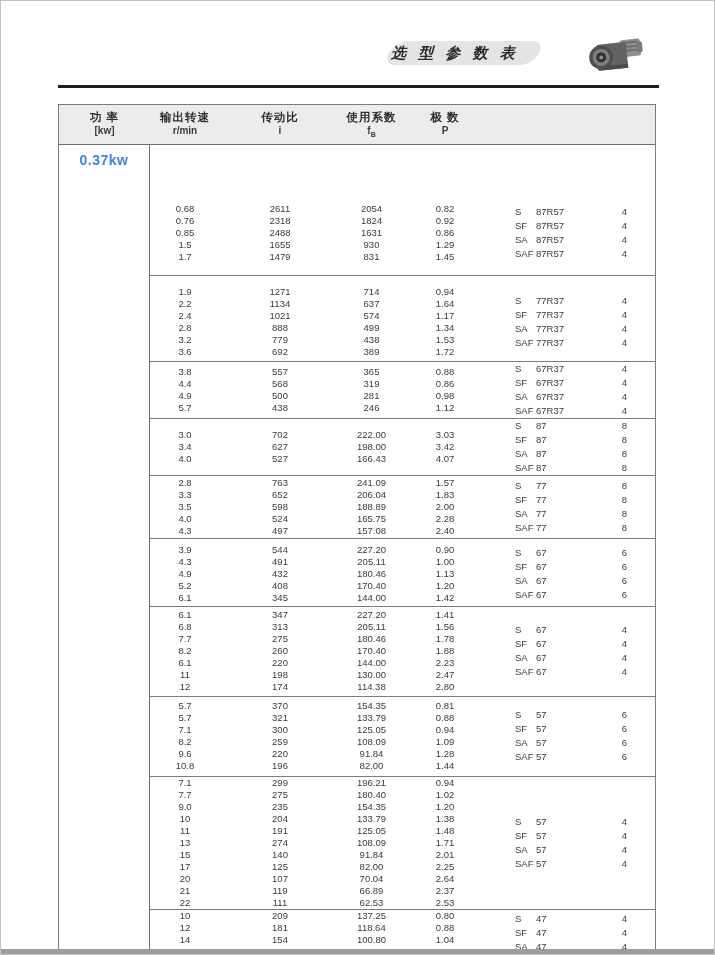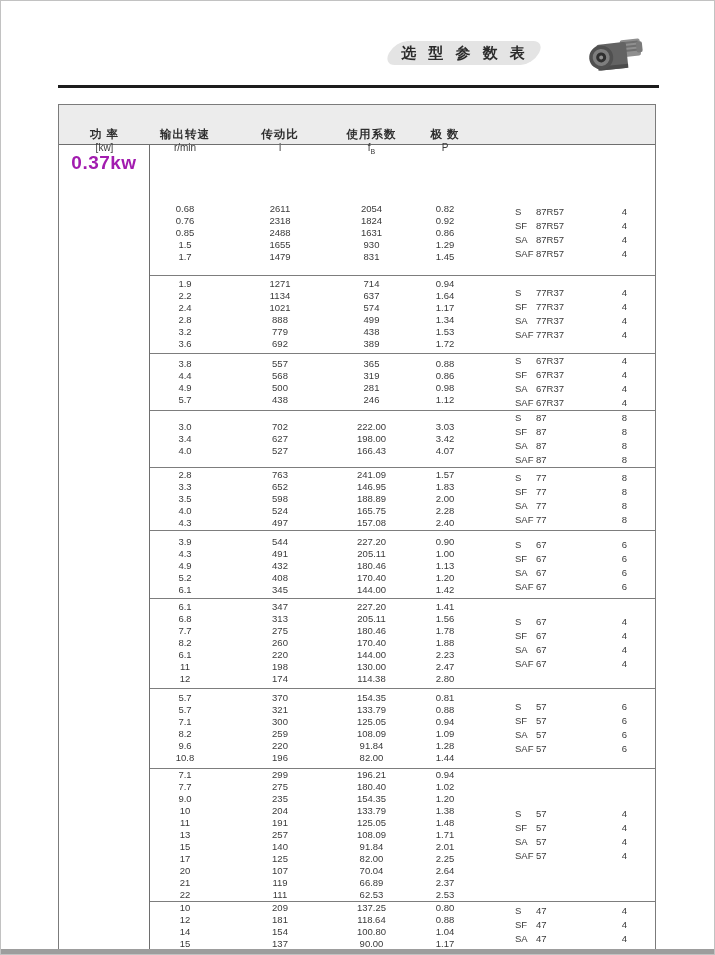--- a/index.html
+++ b/index.html
@@ -5,50 +5,50 @@
   * { margin:0; padding:0; box-sizing:border-box; }
   html,body { background:#ffffff; }
   body { font-family:"Liberation Sans","DejaVu Sans",sans-serif; color:#333; }
 
   .page { position:relative; width:715px; height:955px; background:#fff;
           border:1px solid #c2c2c2; overflow:hidden; }
 
   
   .banner { position:absolute; left:388px; top:40px; width:150px; height:24px;
             background:#e4e4e4; border-radius:13px; transform:skewX(-28deg); }
-  .banner-text { position:absolute; left:390px; top:43px; width:148px; text-align:center;
-                 font-weight:700; font-size:15px; letter-spacing:4px;
+  .banner-text { position:absolute; left:390px; top:43px; width:148px; 
+                 font-style:italic; font-weight:700; font-size:15px; letter-spacing:4px;
                  color:#2b2b2b; white-space:nowrap; }
 
   .gearmotor { position:absolute; left:584px; top:34px; width:60px; height:40px;
                transform:rotate(-6deg); }
 
   .topline { position:absolute; left:57px; top:84px; width:601px; height:3px; background:#1c1c1c; }
 
   
   .sheet { position:absolute; left:57px; top:103px; width:598px; border:1px solid #7b7b7b;
            background:#fff; }
 
   .thead { display:grid; grid-template-columns:91px 70px 120px 63px 84px 107px 61px;
            background:#ececec; border-bottom:1px solid #6e6e6e; height:40px; }
-  .hcell { text-align:center; padding-top:22px; }
+  .hcell { text-align:center; padding-top:5px; }
   .hcell .zh { font-size:11.5px; font-weight:600; letter-spacing:1px; color:#2e2e2e; line-height:14px; }
-  .hcell .en { font-size:10px; color:#3a3a3a; line-height:13px; }
+  .hcell .en { font-size:10px; color:#3a3a3a; line-height:13px;font-weight:bold; }
   .hcell sub { font-size:7px; }
 
   .tbody { display:flex; align-items:stretch; }
   .power-col { width:91px; border-right:1px solid #6e6e6e; }
-  .power-val { margin-top:7px; text-align:center; font-weight:700; font-size:19px;
-               color:#a21caf; letter-spacing:0.5px; }
+  .power-val { margin-top:7px; text-align:center; font-weight:700; font-size:14px;
+               color:#3b82f6; letter-spacing:0.5px; }
 
   .blocks { flex:1;margin-top:45px; }
   .block { display:flex; align-items:center; }
   .block + .block { border-top:1px solid #7d7d7d; }
   .block:nth-child(1) { padding:13px 0 12px; }
-  .block:nth-child(2) { padding:2px 0 3px; }
+  .block:nth-child(2) { padding:10px 0 3px; }
   .block:nth-child(5) { padding:1px 0 1px; }
   .block:nth-child(6) { padding:5px 0 2px; }
   .block:nth-child(7) { padding:2px 0 3px; }
   .block:nth-child(8) { padding:3px 0 4px; }
 
   .nums { display:grid; grid-template-columns:70px 120px 63px 84px; grid-auto-rows:12px;
           width:337px; }
   .cell { text-align:center; font-size:9.5px; line-height:12px; color:#3a3a3a; }
 
   .types { width:107px; padding-left:28px; display:flex; flex-direction:column; justify-content:center; }
@@ -298,21 +298,21 @@
             </div>
           </div>
           <div class="block">
             <div class="nums">
               <div class="cell">2.8</div>
               <div class="cell">763</div>
               <div class="cell">241.09</div>
               <div class="cell">1.57</div>
               <div class="cell">3.3</div>
               <div class="cell">652</div>
-              <div class="cell">146.95</div>
+              <div class="cell">206.04</div>
               <div class="cell">1.83</div>
               <div class="cell">3.5</div>
               <div class="cell">598</div>
               <div class="cell">188.89</div>
               <div class="cell">2.00</div>
               <div class="cell">4.0</div>
               <div class="cell">524</div>
               <div class="cell">165.75</div>
               <div class="cell">2.28</div>
               <div class="cell">4.3</div>
@@ -517,21 +517,21 @@
               <div class="cell">1.20</div>
               <div class="cell">10</div>
               <div class="cell">204</div>
               <div class="cell">133.79</div>
               <div class="cell">1.38</div>
               <div class="cell">11</div>
               <div class="cell">191</div>
               <div class="cell">125.05</div>
               <div class="cell">1.48</div>
               <div class="cell">13</div>
-              <div class="cell">257</div>
+              <div class="cell">274</div>
               <div class="cell">108.09</div>
               <div class="cell">1.71</div>
               <div class="cell">15</div>
               <div class="cell">140</div>
               <div class="cell">91.84</div>
               <div class="cell">2.01</div>
               <div class="cell">17</div>
               <div class="cell">125</div>
               <div class="cell">82.00</div>
               <div class="cell">2.25</div>

